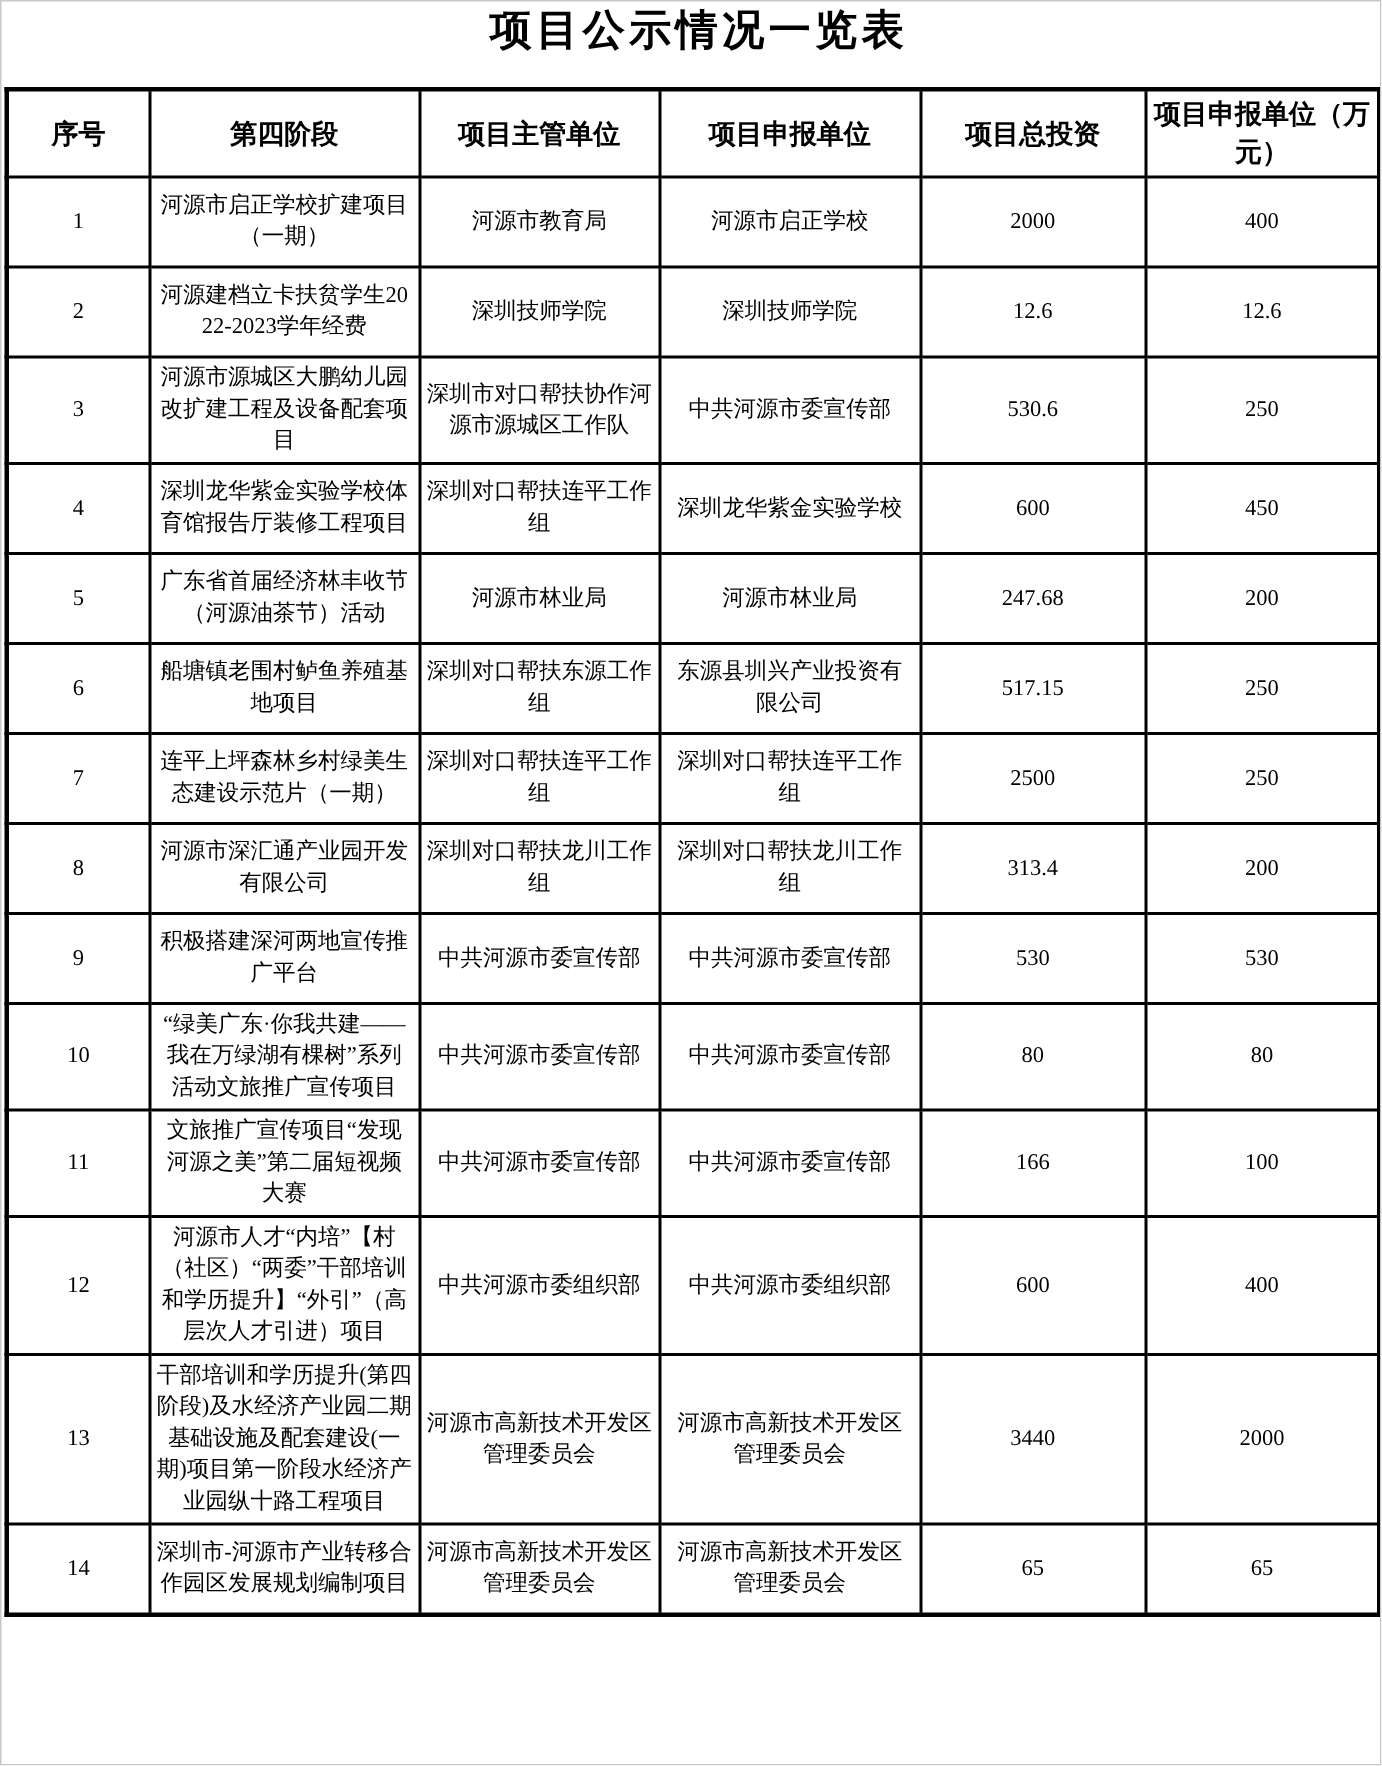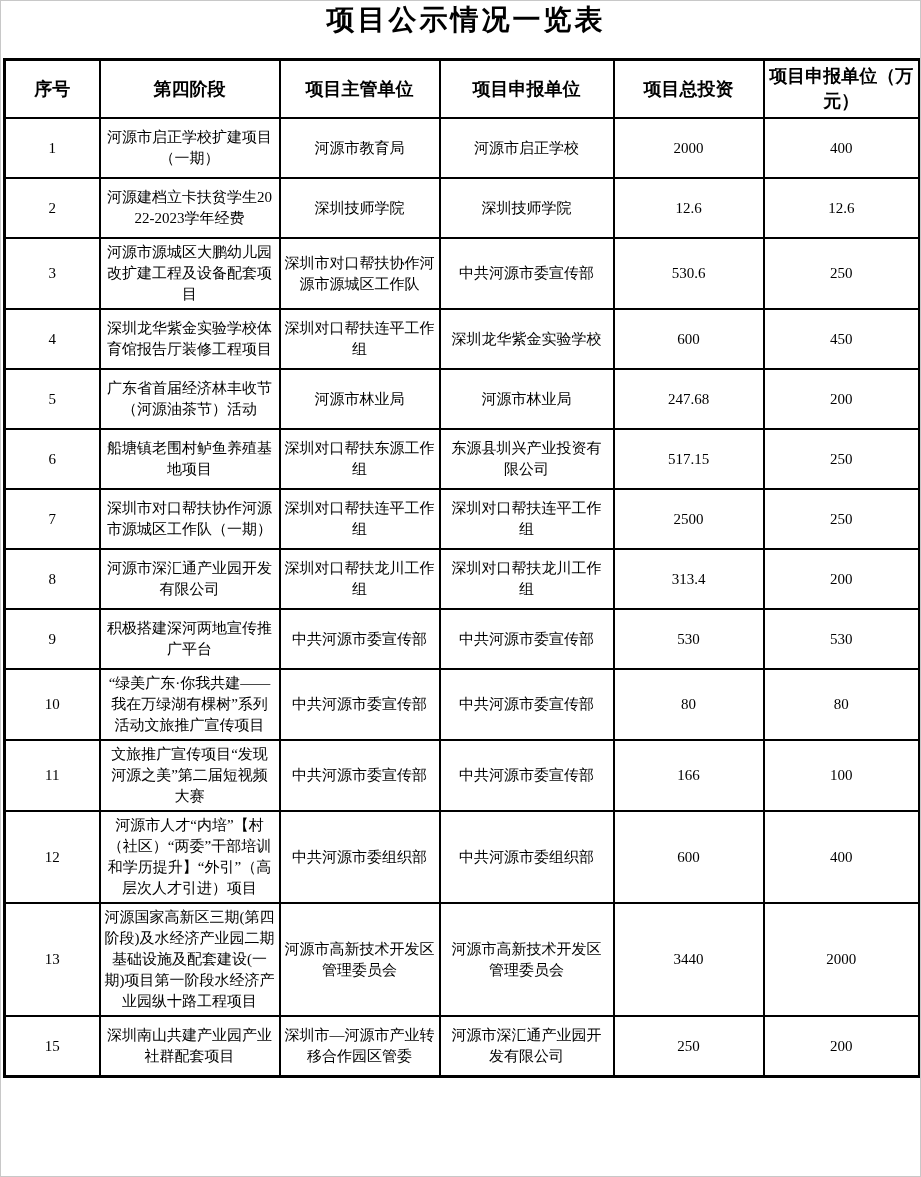--- a/index.html
+++ b/index.html
@@ -135,21 +135,21 @@
         <tr>
           <td>6</td>
           <td>船塘镇老围村鲈鱼养殖基地项目</td>
           <td>深圳对口帮扶东源工作组</td>
           <td>东源县圳兴产业投资有限公司</td>
           <td>517.15</td>
           <td>250</td>
         </tr>
         <tr>
           <td>7</td>
-          <td>深圳市对口帮扶协作河源市源城区工作队（一期）</td>
+          <td>连平上坪森林乡村绿美生态建设示范片（一期）</td>
           <td>深圳对口帮扶连平工作组</td>
           <td>深圳对口帮扶连平工作组</td>
           <td>2500</td>
           <td>250</td>
         </tr>
         <tr>
           <td>8</td>
           <td>河源市深汇通产业园开发有限公司</td>
           <td>深圳对口帮扶龙川工作组</td>
           <td>深圳对口帮扶龙川工作组</td>
@@ -183,29 +183,29 @@
         <tr>
           <td>12</td>
           <td>河源市人才“内培”【村（社区）“两委”干部培训和学历提升】“外引”（高层次人才引进）项目</td>
           <td>中共河源市委组织部</td>
           <td>中共河源市委组织部</td>
           <td>600</td>
           <td>400</td>
         </tr>
         <tr>
           <td>13</td>
-          <td>河源国家高新区三期(第四阶段)及水经济产业园二期基础设施及配套建设(一期)项目第一阶段水经济产业园纵十路工程项目</td>
+          <td>干部培训和学历提升(第四阶段)及水经济产业园二期基础设施及配套建设(一期)项目第一阶段水经济产业园纵十路工程项目</td>
           <td>河源市高新技术开发区管理委员会</td>
           <td>河源市高新技术开发区管理委员会</td>
           <td>3440</td>
           <td>2000</td>
         </tr>
         <tr>
-          <td>15</td>
-          <td>深圳南山共建产业园产业社群配套项目</td>
-          <td>深圳市—河源市产业转移合作园区管委</td>
-          <td>河源市深汇通产业园开发有限公司</td>
-          <td>250</td>
-          <td>200</td>
+          <td>14</td>
+          <td>深圳市-河源市产业转移合作园区发展规划编制项目</td>
+          <td>河源市高新技术开发区管理委员会</td>
+          <td>河源市高新技术开发区管理委员会</td>
+          <td>65</td>
+          <td>65</td>
         </tr>
       </tbody>
   </table>
 </div>
 
 </body></html>

